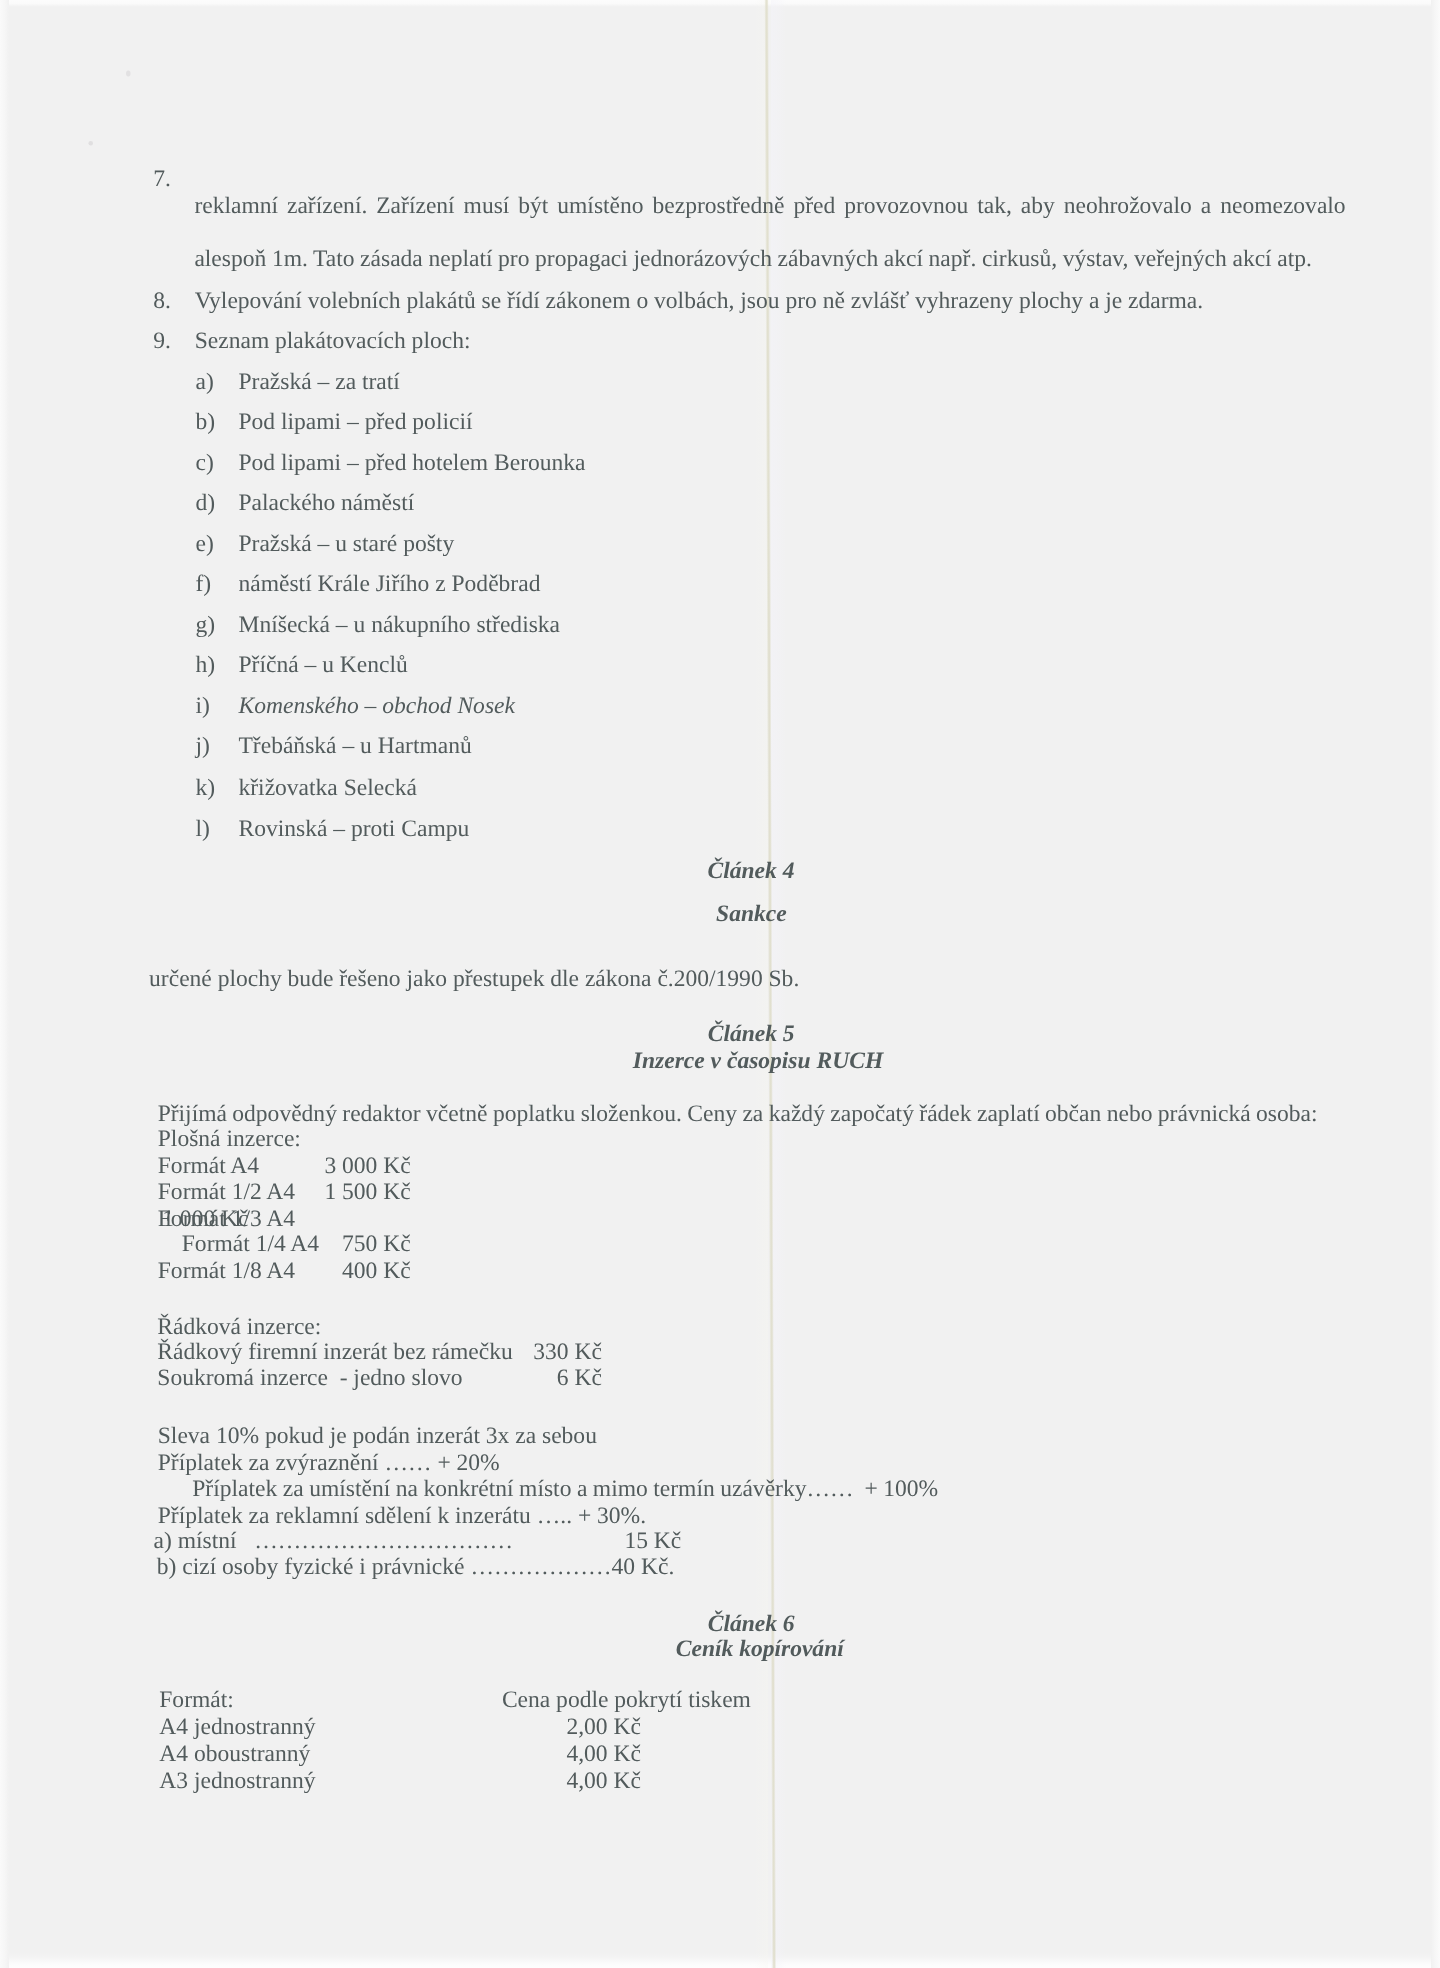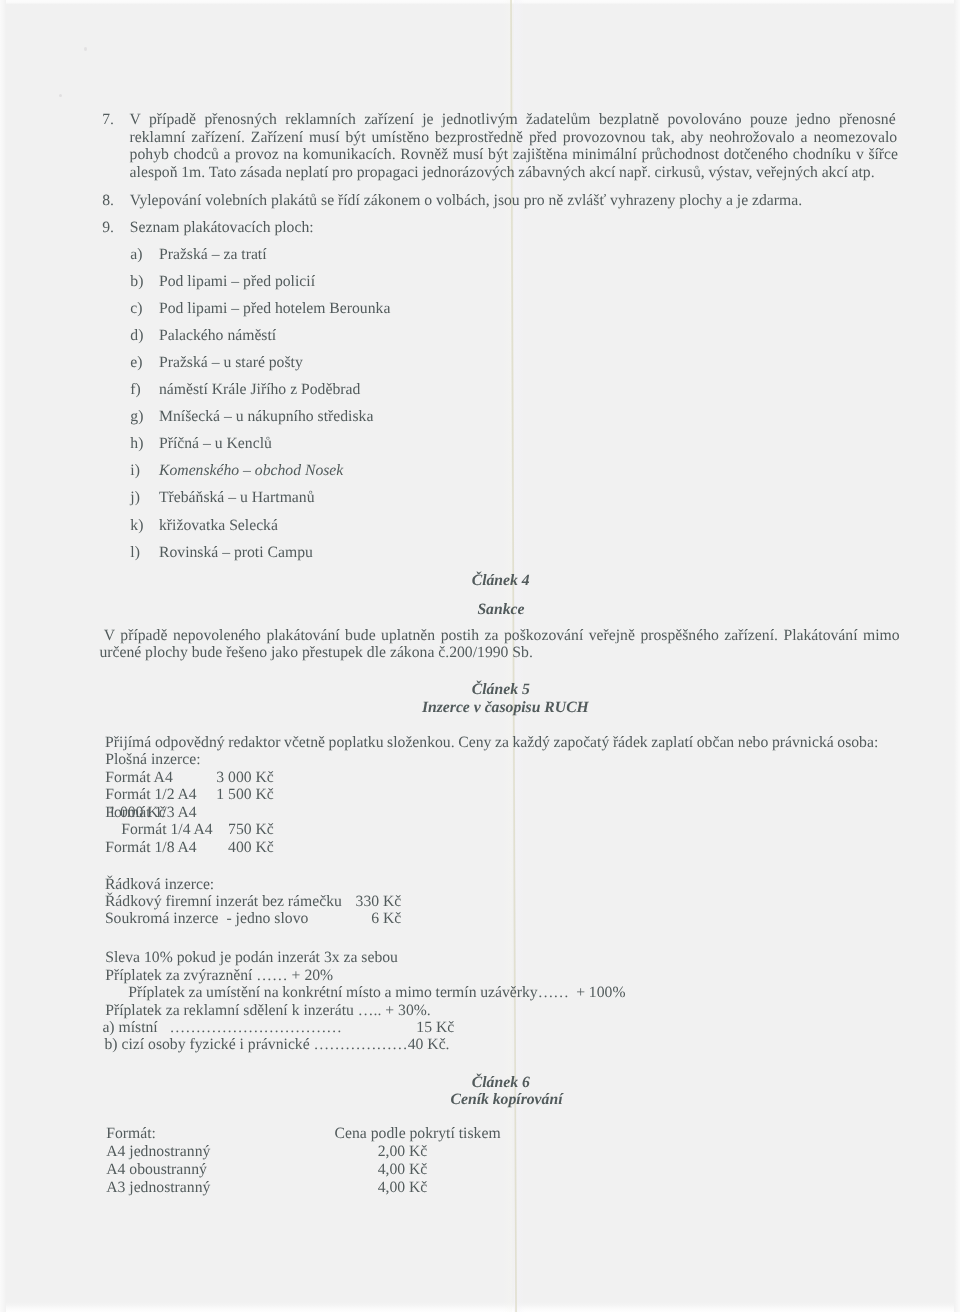--- a/index.html
+++ b/index.html
@@ -31,23 +31,21 @@
   <div id="botstrip"></div>
   <div id="leftstrip"></div>
   <div id="rightstrip"></div>
   <div class="speck" style="left:84px;top:47px;width:3px;height:4px;background:rgba(150,145,150,0.16);"></div>
   <div class="speck" style="left:59px;top:94px;width:3px;height:3px;background:rgba(150,145,150,0.18);"></div>
   <div id="foldl"></div>
   <div id="foldr"></div>
   <div id="fold"></div>
 
   <div class="ln" style="left:102.2px;top:111.9px;">7.</div>
-  <div class="ln" style="left:129.6px;top:111.9px;word-spacing:4.47px;">V případě přenosných reklamních zařízení je jednotlivým žadatelům bezplatně povolováno pouze jedno přenosné</div>
   <div class="ln" style="left:129.6px;top:129.7px;word-spacing:2.04px;">reklamní zařízení. Zařízení musí být umístěno bezprostředně před provozovnou tak, aby neohrožovalo a neomezovalo</div>
-  <div class="ln" style="left:129.6px;top:147.4px;word-spacing:0.75px;">pohyb chodců a provoz na komunikacích. Rovněž musí být zajištěna minimální průchodnost dotčeného chodníku v šířce</div>
   <div class="ln" style="left:129.6px;top:165.0px;word-spacing:-0.18px;">alespoň 1m. Tato zásada neplatí pro propagaci jednorázových zábavných akcí např. cirkusů, výstav, veřejných akcí atp.</div>
 
   <div class="ln" style="left:102.2px;top:192.9px;">8.</div>
   <div class="ln" style="left:129.8px;top:192.9px;">Vylepování volebních plakátů se řídí zákonem o volbách, jsou pro ně zvlášť vyhrazeny plochy a je zdarma.</div>
 
   <div class="ln" style="left:102.2px;top:220.0px;">9.</div>
   <div class="ln" style="left:129.8px;top:220.0px;">Seznam plakátovacích ploch:</div>
 
   <div id="locations">
       <div class="ln" style="left: 130.3px; top: 247px;">a)</div>
@@ -71,21 +69,20 @@
       <div class="ln" style="left: 130.3px; top: 490.45px;">j)</div>
       <div class="ln" style="left: 159px; top: 490.45px;">Třebáňská – u Hartmanů</div>
       <div class="ln" style="left: 130.3px; top: 517.5px;">k)</div>
       <div class="ln" style="left: 159px; top: 517.5px;">křižovatka Selecká</div>
       <div class="ln" style="left: 130.3px; top: 544.55px;">l)</div>
       <div class="ln" style="left: 159px; top: 544.55px;">Rovinská – proti Campu</div>
     </div>
 
   <div class="ln bd" style="left:471.7px;top:572.8px;">Článek 4</div>
   <div class="ln bd" style="left:477.4px;top:602.0px;">Sankce</div>
-  <div class="ln" style="left:103.8px;top:627.5px;word-spacing:1.59px;">V případě nepovoleného plakátování bude uplatněn postih za poškozování veřejně prospěšného zařízení. Plakátování mimo</div>
   <div class="ln" style="left:99.4px;top:645.2px;">určené plochy bude řešeno jako přestupek dle zákona č.200/1990 Sb.</div>
 
   <div class="ln bd" style="left:471.8px;top:682.1px;">Článek 5</div>
   <div class="ln bd" style="left:421.9px;top:700.1px;">Inzerce v časopisu RUCH</div>
   <div class="ln" style="left:105.1px;top:734.9px;word-spacing:-0.32px;">Přijímá odpovědný redaktor včetně poplatku složenkou. Ceny za každý započatý řádek zaplatí občan nebo právnická osoba:</div>
   <div class="ln" style="left:105.2px;top:751.9px;">Plošná inzerce:</div>
   <div id="plosna">
       <div class="ln" style="left: 105.2px; top: 769.6px;">Formát A4</div>
       <div class="ln r" style="left: 0px; top: 769.6px; width: 273.8px;">3 000 Kč</div>
       <div class="ln" style="left: 105.2px; top: 787.15px; text-align: center;">Formát 1/2 A4</div>

